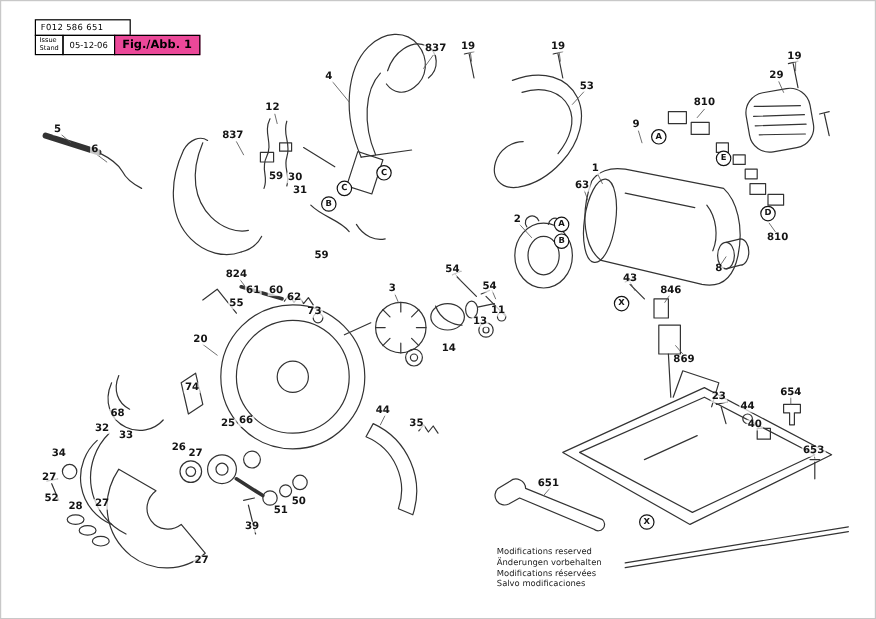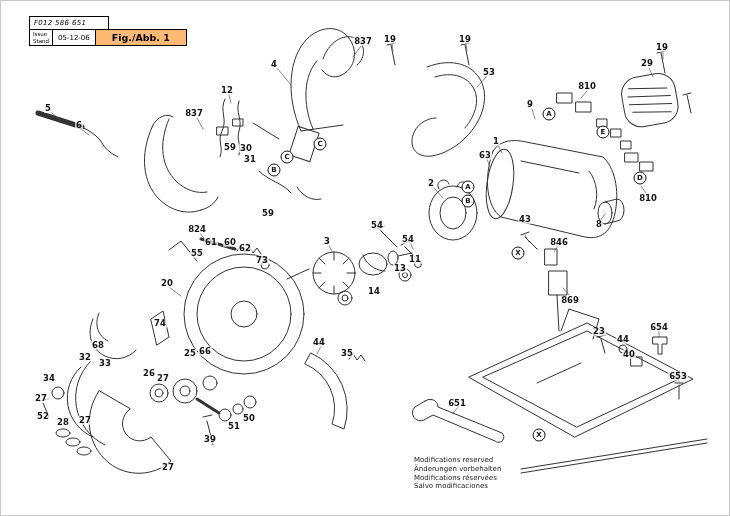--- a/index.html
+++ b/index.html
@@ -17,34 +17,34 @@
   }
   .callout{
     position:absolute;transform:translate(-50%,-50%);
     width:11px;height:11px;border:1px solid #141414;border-radius:50%;
     font-size:7px;font-weight:700;color:#141414;background:#fff;
     display:flex;align-items:center;justify-content:center;line-height:1;
   }
   .title-block{position:absolute;left:28px;top:15px;color:#000;}
   .tb-top{
     border:1px solid #000;font-size:7px;padding:2px 4px;width:80px;
-    box-sizing:border-box;letter-spacing:.3px;font-style:italic;
+    box-sizing:border-box;letter-spacing:.3px;
   }
   .tb-row{display:flex;margin-top:-1px;align-items:stretch;}
   .tb-issue{
     border:1px solid #000;font-size:5.5px;line-height:1.2;padding:1px 3px;
     display:flex;flex-direction:column;justify-content:center;
   }
   .tb-date{
     border:1px solid #000;margin-left:-1px;font-size:7px;
     display:flex;align-items:center;padding:0 5px;
   }
   .tb-fig{
     border:1px solid #000;margin-left:-1px;font-size:9.5px;font-weight:700;
-    display:flex;align-items:center;padding:0 16px;background:#fdba74;
+    display:flex;align-items:center;padding:0 6px;background:#ec4899;
   }
   .footer-note{
     position:absolute;left:413px;top:455px;font-size:7px;line-height:1.25;
     color:#222;
   }
 </style>
 </head>
 <body>
 
 <div class="page">
@@ -252,21 +252,21 @@
       <span class="part-label" style="left: 586px; top: 85px;">810</span>
       <span class="part-label" style="left: 529px; top: 103px;">9</span>
       <span class="part-label" style="left: 495px; top: 140px;">1</span>
       <span class="part-label" style="left: 484px; top: 154px;">63</span>
       <span class="part-label" style="left: 647px; top: 197px;">810</span>
       <span class="part-label" style="left: 598px; top: 223px;">8</span>
       <span class="part-label" style="left: 267px; top: 212px;">59</span>
       <span class="part-label" style="left: 430px; top: 182px;">2</span>
       <span class="part-label" style="left: 376px; top: 224px;">54</span>
       <span class="part-label" style="left: 407px; top: 238px;">54</span>
-      <span class="part-label" style="left: 524px; top: 218px; text-align: center;">43</span>
+      <span class="part-label" style="left: 524px; top: 231px; text-align: center;">43</span>
       <span class="part-label" style="left: 558px; top: 241px;">846</span>
       <span class="part-label" style="left: 569px; top: 299px;">869</span>
       <span class="part-label" style="left: 196px; top: 228px;">824</span>
       <span class="part-label" style="left: 210px; top: 241px;">61</span>
       <span class="part-label" style="left: 229px; top: 241px;">60</span>
       <span class="part-label" style="left: 244px; top: 247px;">62</span>
       <span class="part-label" style="left: 261px; top: 259px;">73</span>
       <span class="part-label" style="left: 196px; top: 252px;">55</span>
       <span class="part-label" style="left: 166px; top: 282px;">20</span>
       <span class="part-label" style="left: 326px; top: 240px;">3</span>

